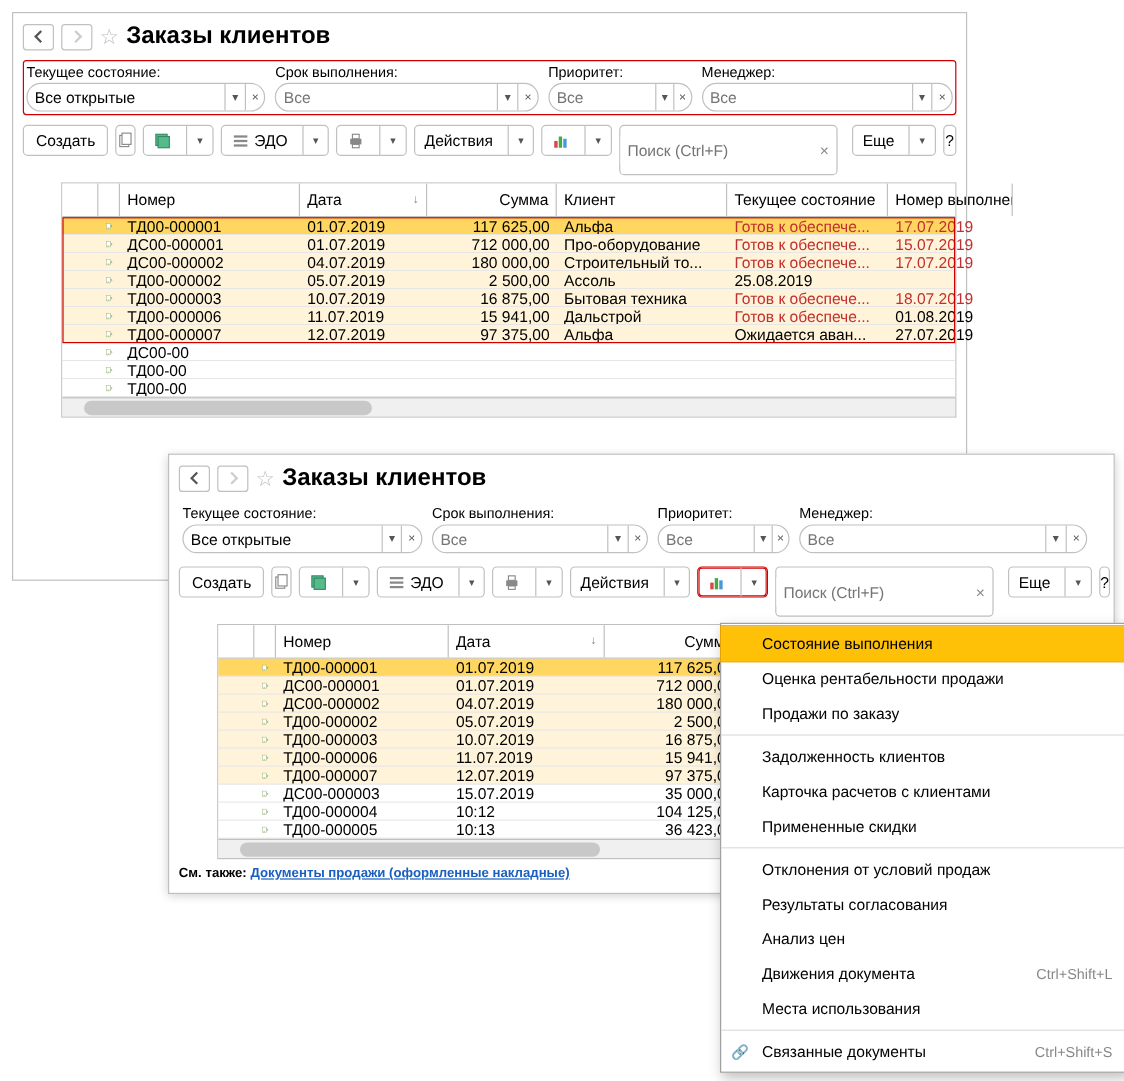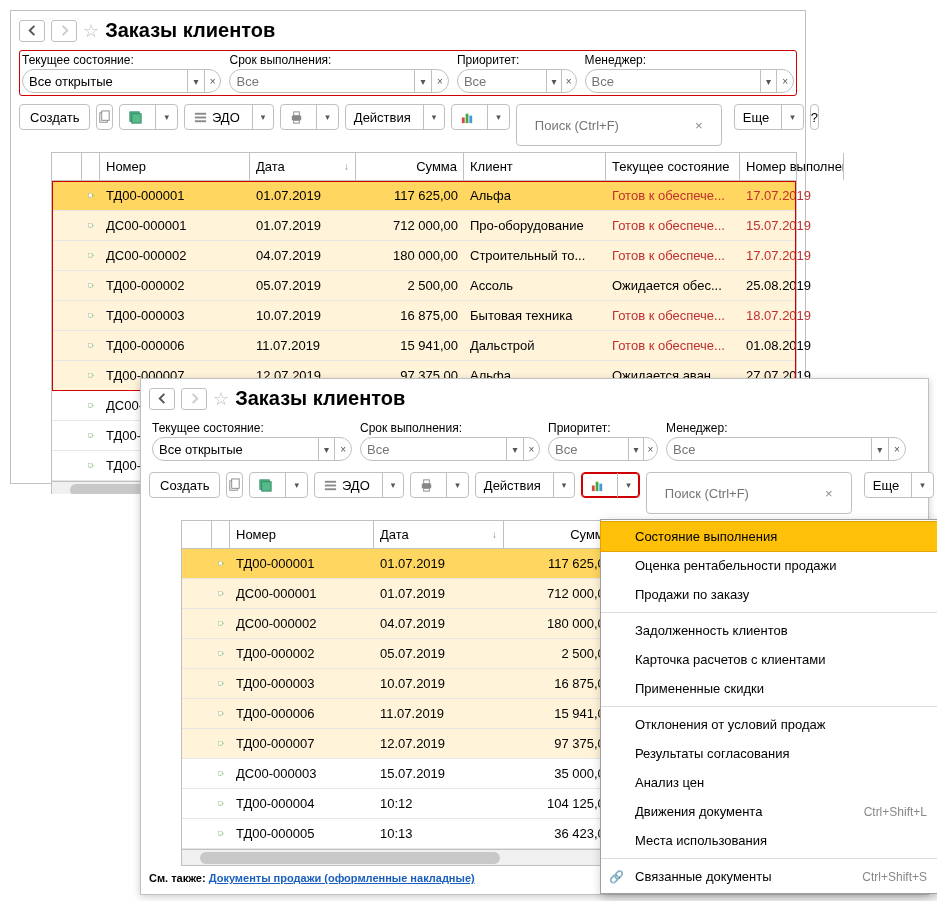--- a/index.html
+++ b/index.html
@@ -117,21 +117,21 @@
   .btn.split { padding: 0; }
   .btn.split > .seg { padding: 0 8px; height:100%; display:flex;align-items:center;}
   .btn.split > .seg + .seg { border-left:1px solid var(--border); }
   .btn .caret { font-size:9px; color:#555; }
   .btn.red-frame { border: 1px solid var(--red-frame); box-shadow: 0 0 0 1px var(--red-frame) inset;}
   .searchbox {
     border:1px solid var(--border);
     border-radius:4px;
     height:42px;
     display:flex;align-items:center;
-    padding:12px;
+    padding:0;
     flex:0 0 auto;
   }
   .searchbox input { border:none;outline:none;padding:0 6px;font-size:13px;height:24px;width:160px;}
   .searchbox .minibtn { width:20px;height:100%;display:flex;align-items:center;justify-content:center;color:#888;}
   .toolbar-spacer { flex:1; }
 
   
   .grid {
     border:1px solid var(--border);
     position: relative;
@@ -148,21 +148,21 @@
   }
   .grid-head > div {
     padding: 0 6px;
     border-right: 1px solid var(--border);
     height:100%;
     display:flex;align-items:center;
     font-size:13px;
     overflow:hidden;white-space:nowrap;text-overflow:ellipsis;
   }
   .grid-row {
-    height: 30px;
+    height: 15px;
     border-bottom: 1px solid #e6e6e6;
   }
   .grid-row > div {
     padding: 0 6px;
     height:100%;
     display:flex;align-items:center;
     overflow:hidden;white-space:nowrap;text-overflow:ellipsis;
   }
   .grid-row.odd  { background: var(--bg-row-odd); }
   .grid-row.even { background: var(--bg-row-even); }
@@ -428,21 +428,20 @@
             <svg class="ico" viewBox="0 0 16 16">
               <rect x="2" y="2" width="9" height="12" fill="#fff" stroke="#9a7"></rect>
               <path d="M4 12 L8 12" stroke="#3a3"></path>
               <path d="M11 5 L14 8 L11 11" fill="none" stroke="#3a3" stroke-width="1.5"></path>
             </svg>
           </div>
           <div>ТД00-000002</div>
           <div>05.07.2019</div>
           <div class="cell-num-right">2 500,00</div>
           <div>Ассоль</div>
-          <div class="">Ожидается обес...</div>
           <div class="">25.08.2019</div>
         </div>
         <div class="grid-row cols1 odd">
           <div class="cell-mark"></div>
           <div>
             <svg class="ico" viewBox="0 0 16 16">
               <rect x="2" y="2" width="9" height="12" fill="#fff" stroke="#9a7"></rect>
               <path d="M4 12 L8 12" stroke="#3a3"></path>
               <path d="M11 5 L14 8 L11 11" fill="none" stroke="#3a3" stroke-width="1.5"></path>
             </svg>

